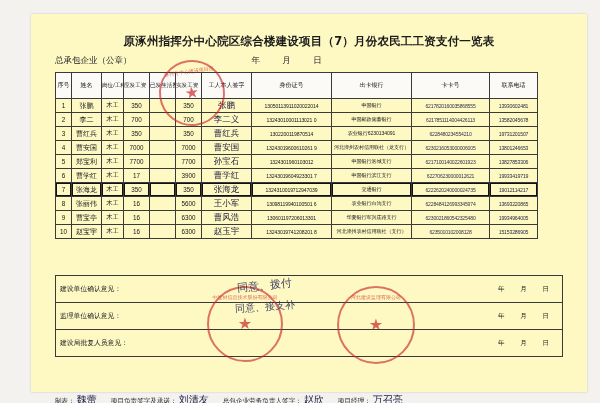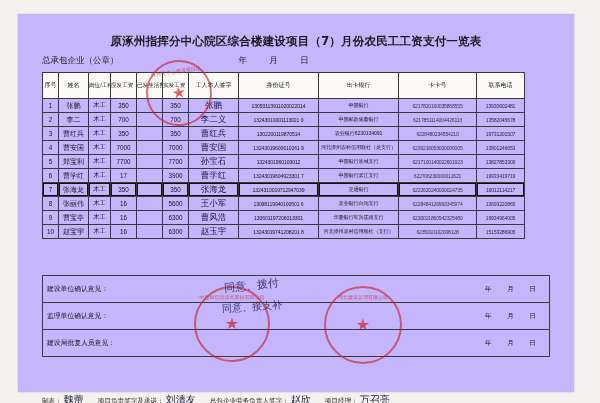--- a/index.html
+++ b/index.html
@@ -9,23 +9,23 @@
     font-family:"Liberation Sans","DejaVu Sans",sans-serif;
     overflow:hidden;
   }
   .page{
     position:relative;
     width:600px;height:403px;
     background:#f4f2ee;
   }
   .sheet{
     position:absolute;
-    left:18px;top:14px;
+    left:31px;top:14px;
     width:556px;height:378px;
-    background:#c4b5fd;
+    background:#fef9c3;
     box-shadow:0 0 2px rgba(0,0,0,.18);
   }
   .title{
     position:absolute;left:0;top:20px;width:556px;
     text-align:center;
     font-size:11.5px;
     font-weight:bold;
     color:#1b1b1b;
     letter-spacing:.2px;
     font-family:"DejaVu Sans","Liberation Sans",sans-serif;

